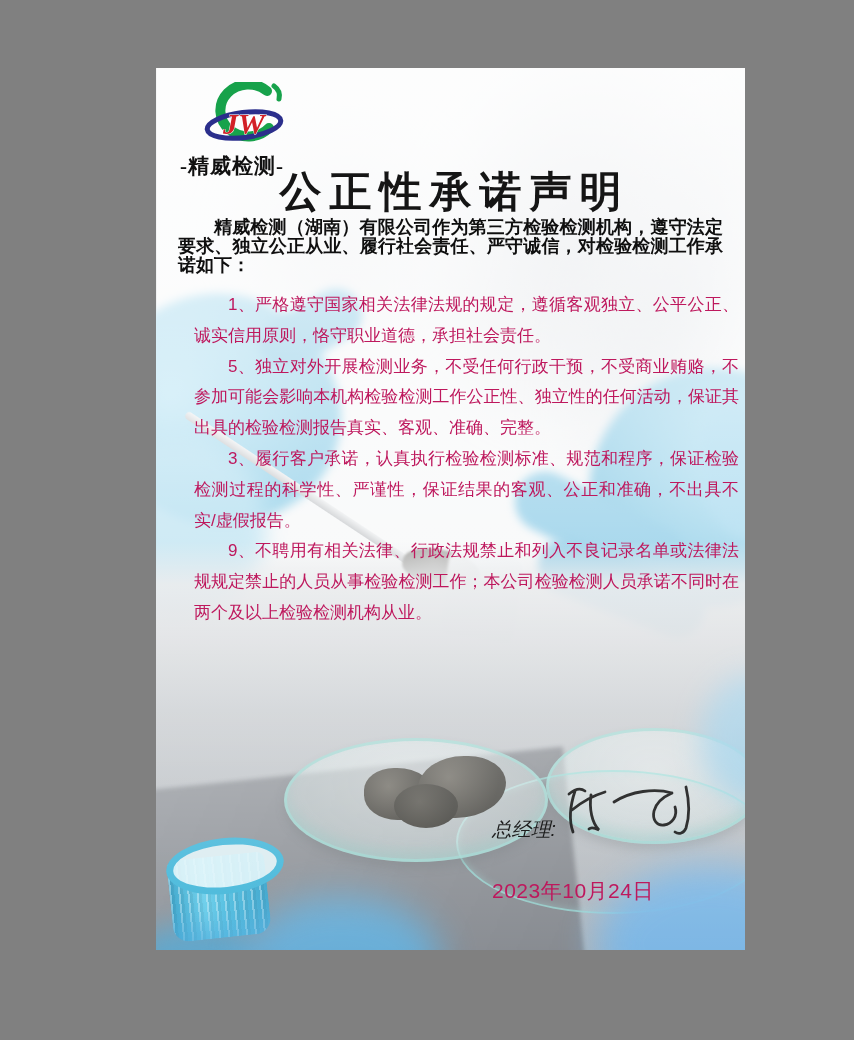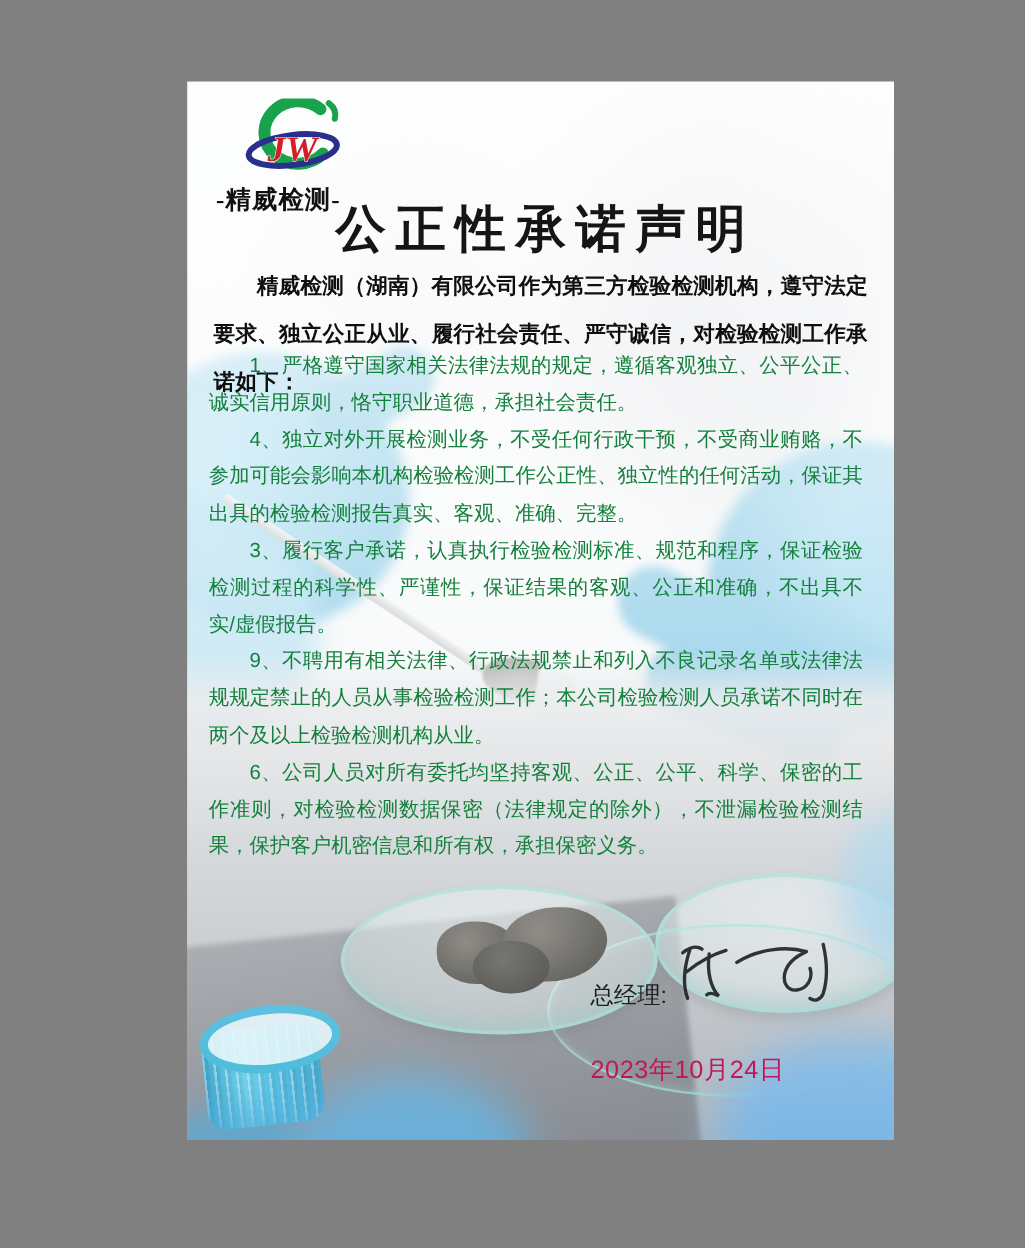--- a/index.html
+++ b/index.html
@@ -18,26 +18,26 @@
   .dish{border-radius:50%;border:3px solid rgba(150,210,205,.85);
         background:radial-gradient(ellipse at 50% 35%,rgba(240,246,246,.55),rgba(205,224,223,.5));
         box-shadow:0 6px 10px rgba(90,100,105,.25), inset 0 -8px 12px rgba(140,195,190,.45);}
   .sample{background:radial-gradient(circle at 35% 35%,#6a675f,#3c3b36 72%);filter:blur(.5px);}
   .brand{position:absolute;left:24px;top:84px;font-family:"Liberation Serif","DejaVu Serif",serif;
          font-weight:bold;font-size:21px;color:#101010;letter-spacing:1px;}
   .title{position:absolute;left:0;right:0;top:100px;margin:0;text-align:center;
          font-family:"Liberation Serif","DejaVu Serif",serif;font-weight:bold;
          font-size:42px;line-height:1.15;letter-spacing:8px;padding-left:8px;color:#151515;}
   .intro{position:absolute;left:22px;width:545px;top:150px;margin:0;
-         font-size:18px;line-height:40px;font-weight:700;color:#0f0f0f;
+         font-size:18px;line-height:19px;font-weight:700;color:#0f0f0f;
          text-align:justify;text-indent:2em;}
-  .bodytext{position:absolute;left:18px;width:545px;top:222px;
-         font-size:17px;line-height:30.8px;color:#15803d;text-align:justify;}
+  .bodytext{position:absolute;left:38px;width:545px;top:222px;
+         font-size:17px;line-height:30.8px;color:#be185d;text-align:justify;}
   .bodytext p{margin:0;text-indent:2em;}
-  .sig-label{position:absolute;left:336px;top:748px;font-size:19.5px;color:#1d1d1d;}
+  .sig-label{position:absolute;left:336px;top:748px;font-size:19.5px;color:#1d1d1d;font-style:italic;}
   .signature{position:absolute;left:402px;top:710px;}
   .date{position:absolute;left:336px;top:809px;font-size:21px;color:#be185d;letter-spacing:.5px;}
 </style>
 </head>
 <body>
 
 <div class="canvas">
   <div class="page">
 
     <div class="photo">
@@ -88,24 +88,23 @@
       </svg>
 
       <div class="brand">-精威检测-</div>
 
       <h1 class="title">公正性承诺声明</h1>
 
       <p class="intro">精威检测（湖南）有限公司作为第三方检验检测机构，遵守法定要求、独立公正从业、履行社会责任、严守诚信，对检验检测工作承诺如下：</p>
 
       <div class="bodytext">
         <p>1、严格遵守国家相关法律法规的规定，遵循客观独立、公平公正、诚实信用原则，恪守职业道德，承担社会责任。</p>
-        <p>4、独立对外开展检测业务，不受任何行政干预，不受商业贿赂，不参加可能会影响本机构检验检测工作公正性、独立性的任何活动，保证其出具的检验检测报告真实、客观、准确、完整。</p>
+        <p>5、独立对外开展检测业务，不受任何行政干预，不受商业贿赂，不参加可能会影响本机构检验检测工作公正性、独立性的任何活动，保证其出具的检验检测报告真实、客观、准确、完整。</p>
         <p>3、履行客户承诺，认真执行检验检测标准、规范和程序，保证检验检测过程的科学性、严谨性，保证结果的客观、公正和准确，不出具不实/虚假报告。</p>
         <p>9、不聘用有相关法律、行政法规禁止和列入不良记录名单或法律法规规定禁止的人员从事检验检测工作；本公司检验检测人员承诺不同时在两个及以上检验检测机构从业。</p>
-        <p>6、公司人员对所有委托均坚持客观、公正、公平、科学、保密的工作准则，对检验检测数据保密（法律规定的除外），不泄漏检验检测结果，保护客户机密信息和所有权，承担保密义务。</p>
       </div>
 
       <span class="sig-label">总经理:</span>
 
       <svg class="signature" width="152" height="64" viewBox="0 0 150 64">
         <g fill="none" stroke="#1f1f1f" stroke-width="2.8" stroke-linecap="round" opacity=".9">
           <path d="M10,16 C16,11 22,10 26,13 M16,13 C11,28 10,43 14,54 M13,32 C24,23 36,17 46,14 M32,17 C30,31 33,45 40,52 C36,50 32,49 30,51"></path>
           <path d="M55,24 C72,13 96,10 113,15 M113,15 C104,19 97,25 95,33 C93,42 98,48 105,47 C113,46 119,38 116,29 M127,9 C130,22 131,37 127,50 C125,55 120,57 116,54"></path>
         </g>
       </svg>

